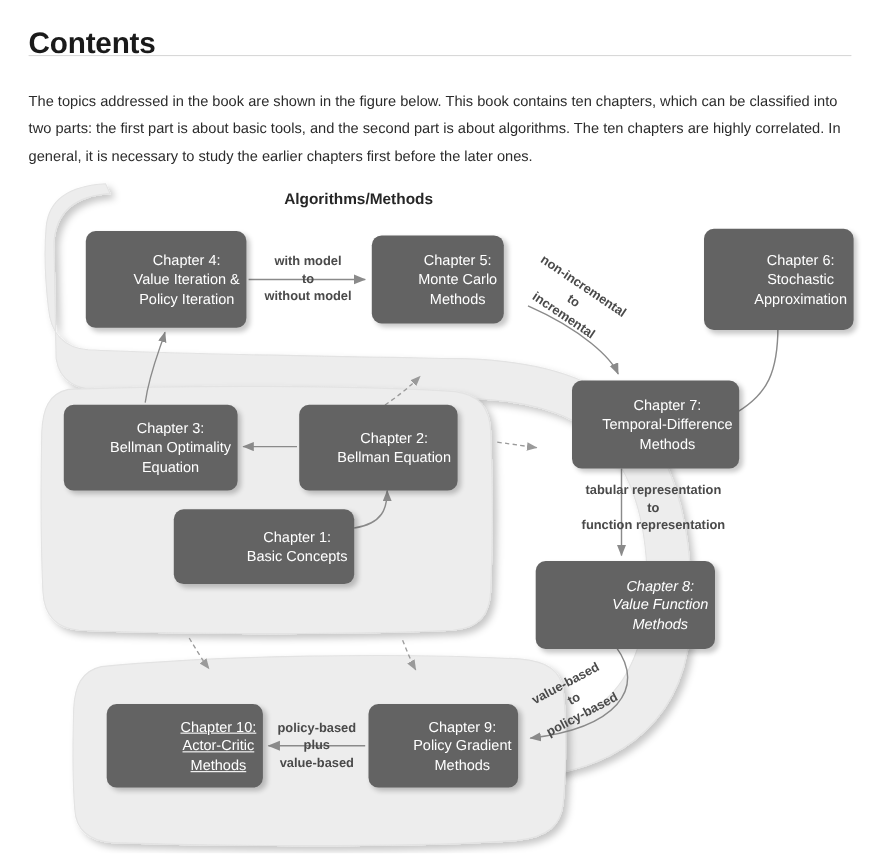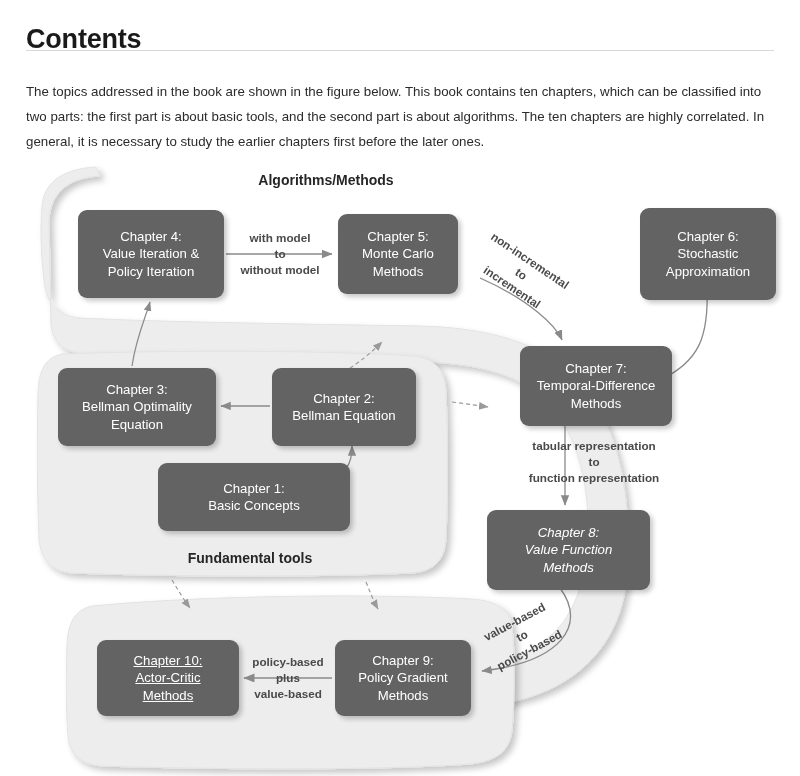--- a/index.html
+++ b/index.html
@@ -25,21 +25,21 @@
     font-size:13.3px;line-height:25px;color:#2b2b2b;
   }
 
   
   .figure{position:absolute;left:0;top:150px;width:800px;height:626px;}
   .figure svg{position:absolute;left:0;top:0;}
 
   
   .cbox{
     position:absolute;background:#636363;border-radius:9px;
-    color:#ffffff;display:flex;align-items:center;justify-content:center;
+    color:#ffffff;display:flex;align-items:center;justify-content:flex-end;
     text-align:center;font-size:13.2px;line-height:17.5px;
     box-shadow:3px 3px 5px rgba(0,0,0,0.22);
     box-sizing:border-box;padding:4px 6px;
   }
   .cbox span{display:block;}
 
   
   .region-label{
     position:absolute;font-size:14px;font-weight:700;color:#262626;
     text-align:center;white-space:nowrap;
@@ -126,21 +126,20 @@
       <path d="M 344,222 C 360,212 372,202 382,192" fill="none" stroke="#9a9a9a" stroke-width="1.2" stroke-dasharray="4 3" marker-end="url(#ahd)"></path>
 
       <path d="M 452,252 C 468,254 480,256 488,257" fill="none" stroke="#9a9a9a" stroke-width="1.2" stroke-dasharray="4 3" marker-end="url(#ahd)"></path>
 
       <path d="M 172,430 C 178,440 184,450 190,458" fill="none" stroke="#9a9a9a" stroke-width="1.2" stroke-dasharray="4 3" marker-end="url(#ahd)"></path>
 
       <path d="M 366,432 C 370,442 374,452 378,459" fill="none" stroke="#9a9a9a" stroke-width="1.2" stroke-dasharray="4 3" marker-end="url(#ahd)"></path>
     </svg>
 
     <div class="region-label" style="left:238px;top:22px;width:176px;">Algorithms/Methods</div>
-    <div class="region-label" style="left:170px;top:400px;width:160px;">Fundamental tools</div>
 
     <div class="cbox" style="left:78px;top:60px;width:146px;height:88px;">
       <div>
         <span>Chapter 4:</span>
         <span>Value Iteration &amp;</span>
         <span>Policy Iteration</span>
       </div>
     </div>
 
     <div class="cbox" style="left:338px;top:64px;width:120px;height:80px;">
@@ -183,21 +182,21 @@
       </div>
     </div>
 
     <div class="cbox" style="left:272px;top:218px;width:144px;height:78px;">
       <div>
         <span>Chapter 2:</span>
         <span>Bellman Equation</span>
       </div>
     </div>
 
-    <div class="cbox" style="left:158px;top:313px;width:192px;height:68px;">
+    <div class="cbox" style="left:158px;top:313px;width:164px;height:68px;">
       <div>
         <span>Chapter 1:</span>
         <span>Basic Concepts</span>
       </div>
     </div>
 
     <div class="cbox" style="left:97px;top:490px;width:142px;height:76px;text-decoration:underline;">
       <div>
         <span>Chapter 10:</span>
         <span>Actor-Critic</span>

